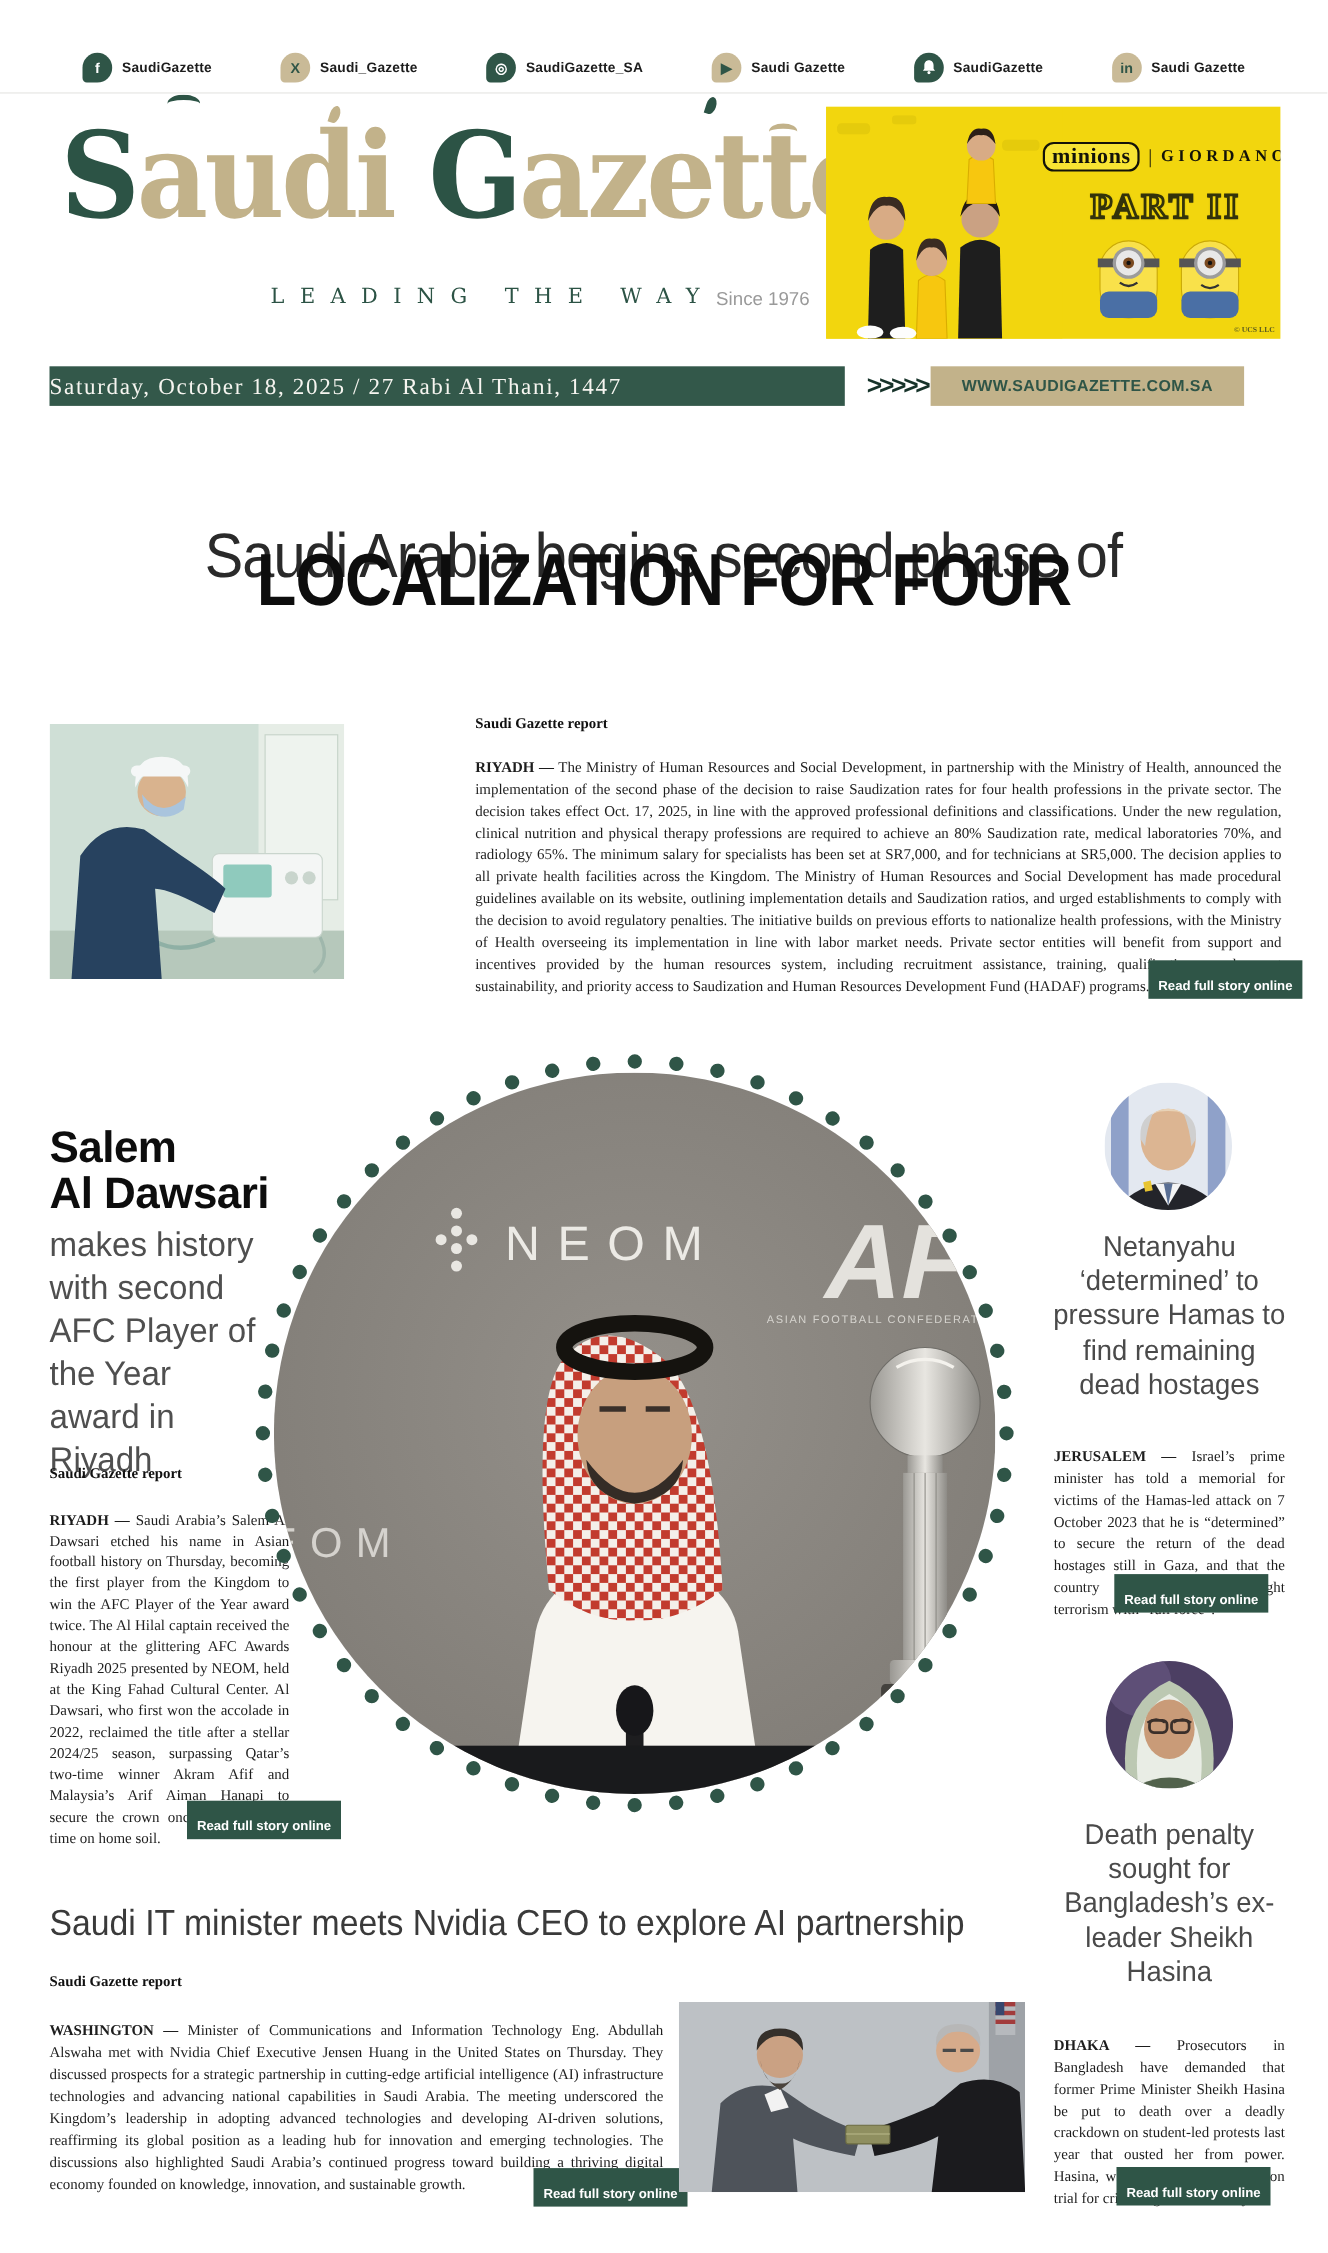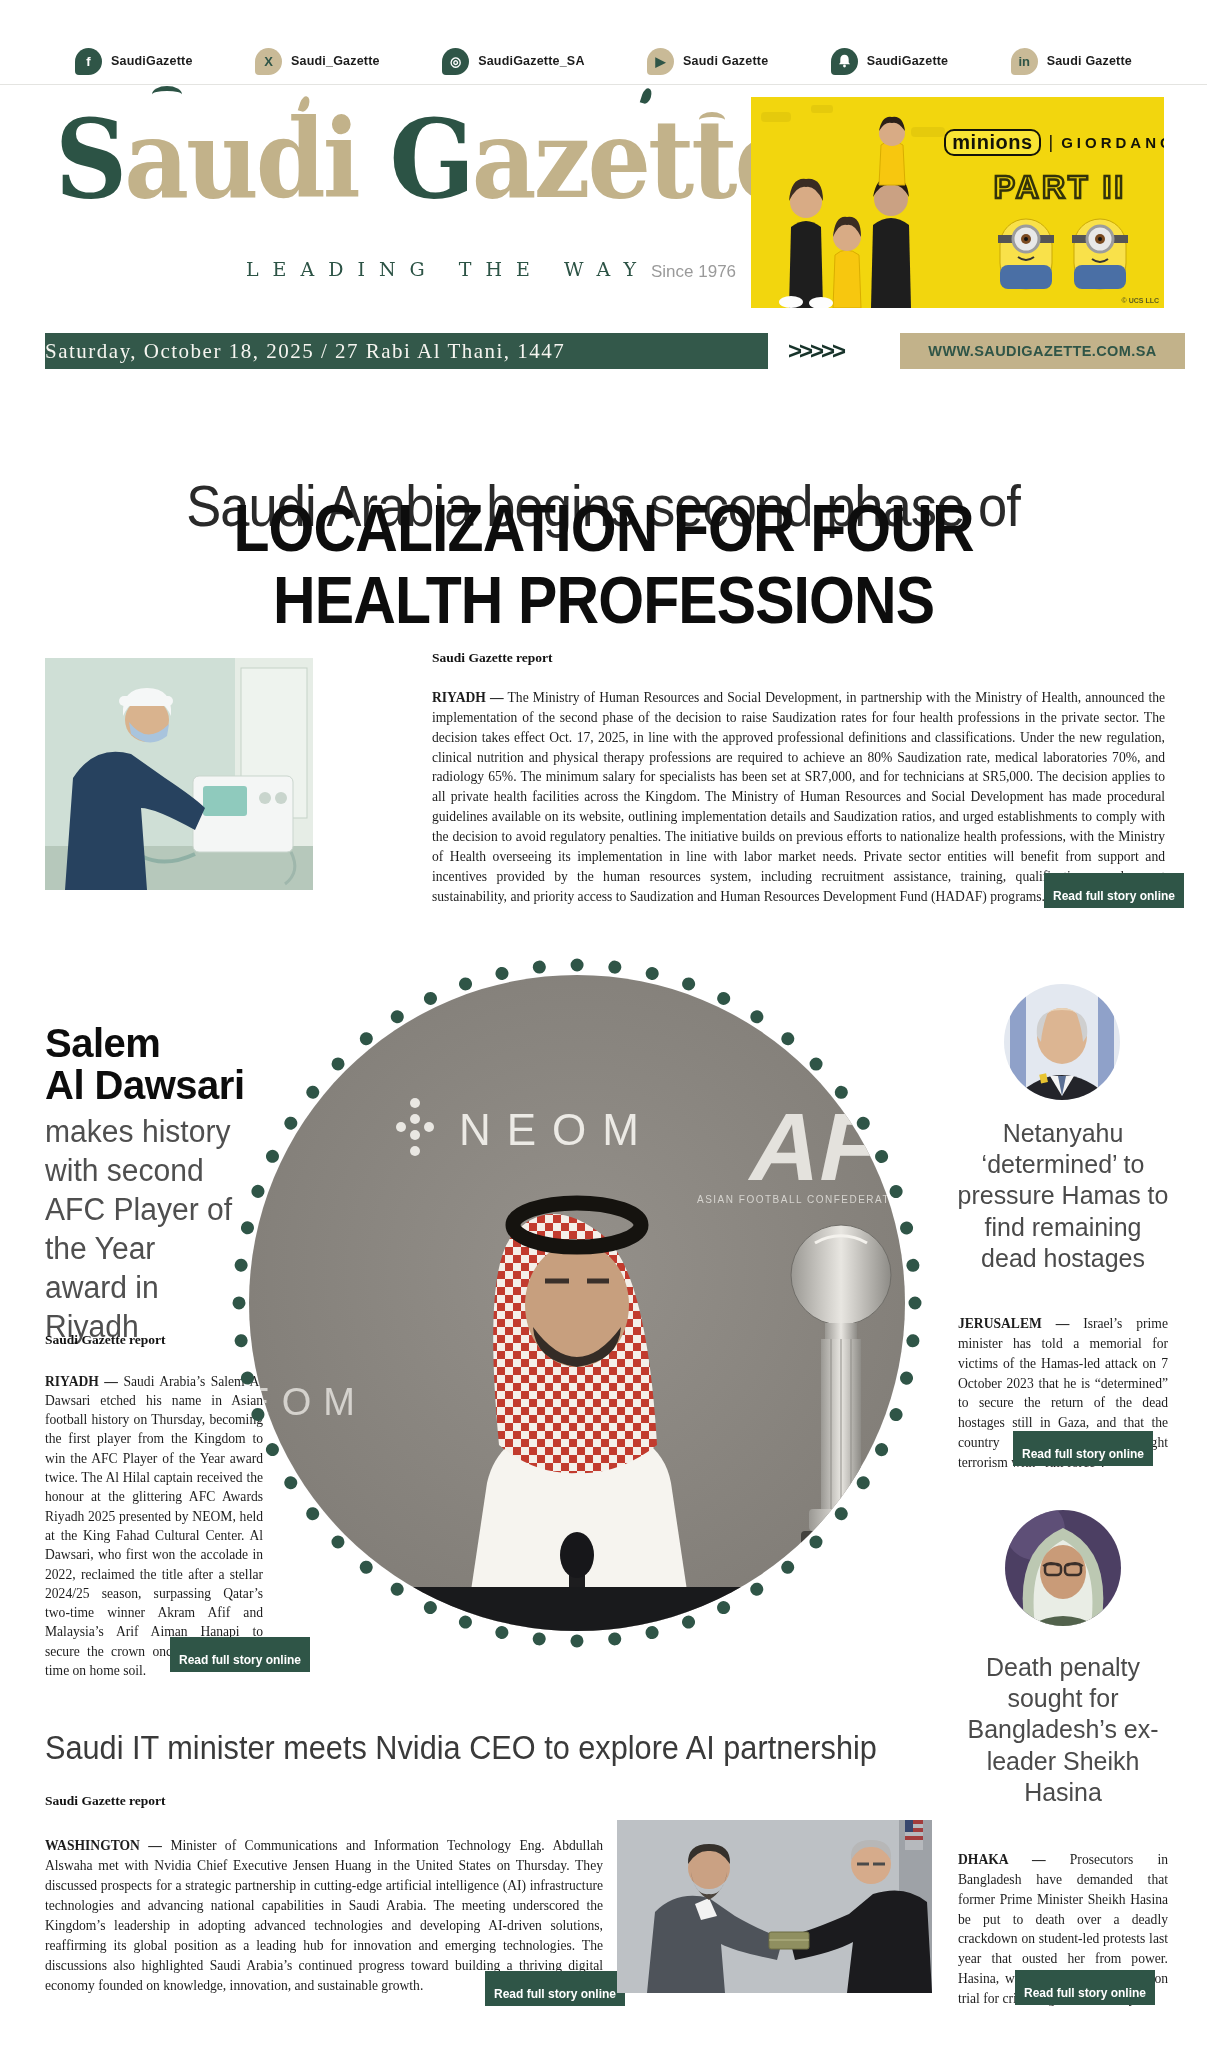--- a/index.html
+++ b/index.html
@@ -28,40 +28,40 @@
   .mk2{left:300px;top:96px;width:9px;height:16px;background:#c2b28a;border-radius:60% 60% 60% 0;transform:rotate(18deg);}
   .mk3{left:642px;top:88px;width:9px;height:16px;background:#2c5345;border-radius:60% 60% 60% 0;transform:rotate(18deg);}
   .mk4{left:699px;top:112px;width:26px;height:11px;border-top:5px solid #c2b28a;border-radius:50%;}
   .tagline{position:absolute;left:246px;top:258px;font-family:"DejaVu Serif",serif;
            font-size:19px;color:#2c5345;letter-spacing:14px;font-weight:500;white-space:nowrap;}
   .since{position:absolute;left:651px;top:262px;font-size:17px;color:#9a9a9a;}
 
   
   .ad{position:absolute;left:751px;top:97px;width:413px;height:211px;background:#f2d60e;
       overflow:hidden;cursor:pointer;}
-  .ad-right{position:absolute;left:205px;top:0;width:208px;height:211px;}
+  .ad-right{position:absolute;left:205px;top:0;width:208px;height:211px;font-family:Liberation Serif, serif;}
   .minions-row{position:absolute;left:0;top:32px;width:100%;display:flex;align-items:center;
                justify-content:center;gap:8px;}
   .minions-logo{font-weight:900;font-size:20px;color:#131309;letter-spacing:.5px;
                 border:2px solid #131309;border-radius:10px;padding:0 6px;background:#f8e433;}
   .ad-sep{color:#131309;font-size:18px;}
   .ad-brand{font-weight:bold;font-size:15px;letter-spacing:4px;color:#131309;}
   .ad-part{position:absolute;left:0;top:72px;width:100%;text-align:center;
            font-weight:900;font-size:32px;letter-spacing:3px;color:#f2d60e;
            -webkit-text-stroke:2.5px #33330a;text-shadow:0 0 2px #33330a;}
   .ad-copy{position:absolute;right:5px;bottom:4px;font-size:7px;color:#5c5c20;font-weight:bold;}
   .ad svg{position:absolute;}
 
   
   .datebar-green{position:absolute;left:45px;top:333px;width:723px;height:36px;background:#33584a;
                  display:flex;align-items:center;justify-content:flex-start;}
   .datebar-green span{font-family:"Liberation Serif",serif;color:#f6f5f0;font-size:21px;letter-spacing:1.5px;}
   .datebar-arrows{position:absolute;left:788px;top:335px;width:70px;height:32px;color:#17332a;
                   font-weight:900;font-size:24px;letter-spacing:-3px;display:flex;align-items:center;}
-  .datebar-tan{position:absolute;left:900px;top:333px;width:285px;height:36px;background:#c2b28a;
+  .datebar-tan{position:absolute;left:846px;top:333px;width:285px;height:36px;background:#c2b28a;
                display:flex;align-items:center;justify-content:center;cursor:pointer;}
   .datebar-tan span{color:#2f5547;font-weight:bold;font-size:14.5px;letter-spacing:.4px;}
 
   
   .kicker{position:absolute;left:0;top:425px;width:100%;text-align:center;
           font-size:57px;font-weight:300;color:#2a2a2a;letter-spacing:-1px;margin-top:48px;}
   .kicker>span{display:inline-block;transform:scaleX(.92);}
   .ht1{position:absolute;left:0;width:100%;text-align:center;font-weight:800;color:#0d0d0d;
        font-size:67px;letter-spacing:-1px;line-height:1;}
   .ht1>span{display:inline-block;transform:scaleX(.88);}
@@ -221,21 +221,20 @@
   <div class="datebar-green">
     <span>Saturday, October 18, 2025 / 27 Rabi Al Thani, 1447</span>
   </div>
   <div class="datebar-arrows">&gt;&gt;&gt;&gt;&gt;</div>
   <div class="datebar-tan">
     <span>WWW.SAUDIGAZETTE.COM.SA</span>
   </div>
 
   <div class="kicker"><span>Saudi Arabia begins second phase of</span></div>
   <div class="ht1 ht-line1"><span>LOCALIZATION FOR FOUR</span></div>
-  <div class="ht1 ht-line2"><span>HEALTH PROFESSIONS</span></div>
 
   <div class="lead-photo">
     <svg width="268" height="232" viewBox="0 0 268 232">
       <rect width="268" height="232" fill="#cfdfd6"></rect>
       <rect x="190" width="78" height="232" fill="#e6ede6"></rect>
       <rect x="196" y="10" width="66" height="150" fill="#eef3ee" stroke="#c5d3c8"></rect>
       <rect y="188" width="268" height="44" fill="#b6c8bb"></rect>
 
       <rect x="148" y="118" width="100" height="76" rx="6" fill="#f4f6f5" stroke="#c9d5cd"></rect>
       <rect x="158" y="128" width="44" height="30" rx="3" fill="#8fcabd"></rect>

